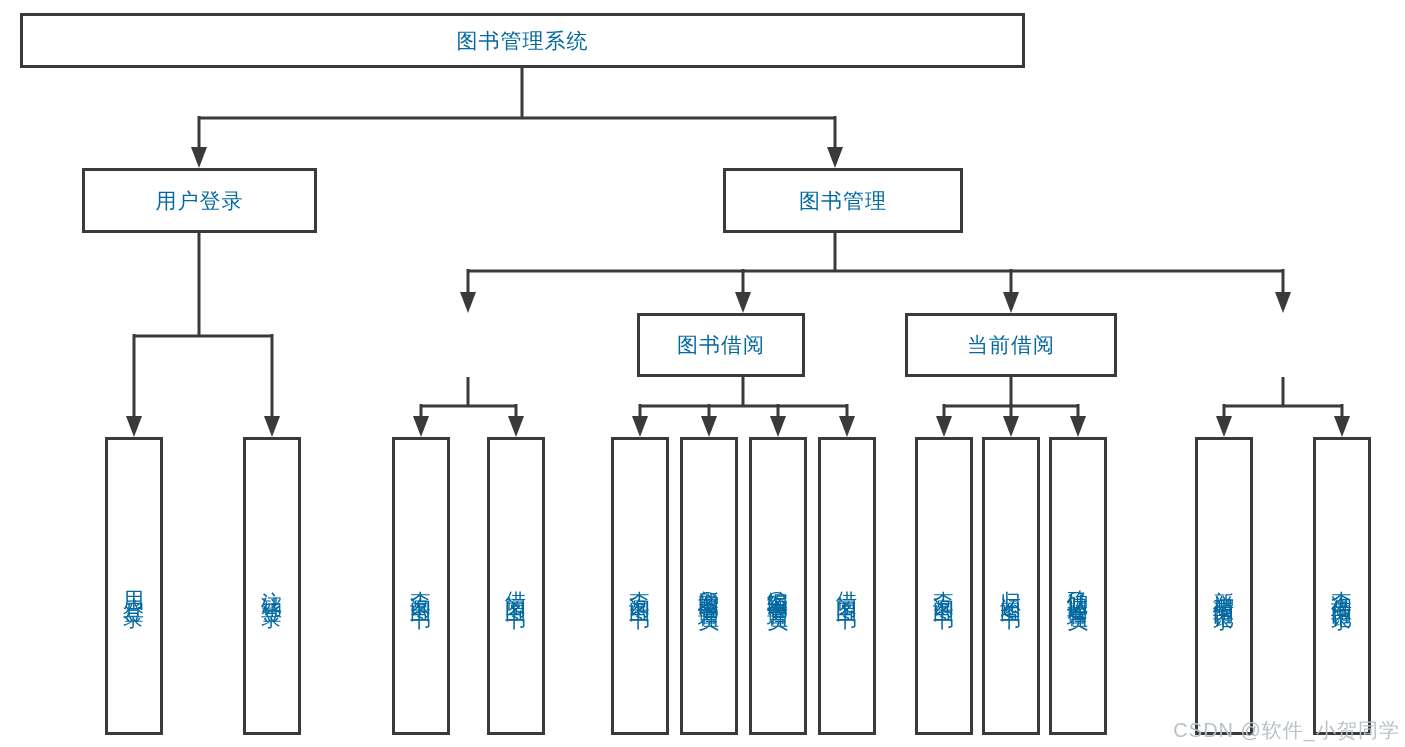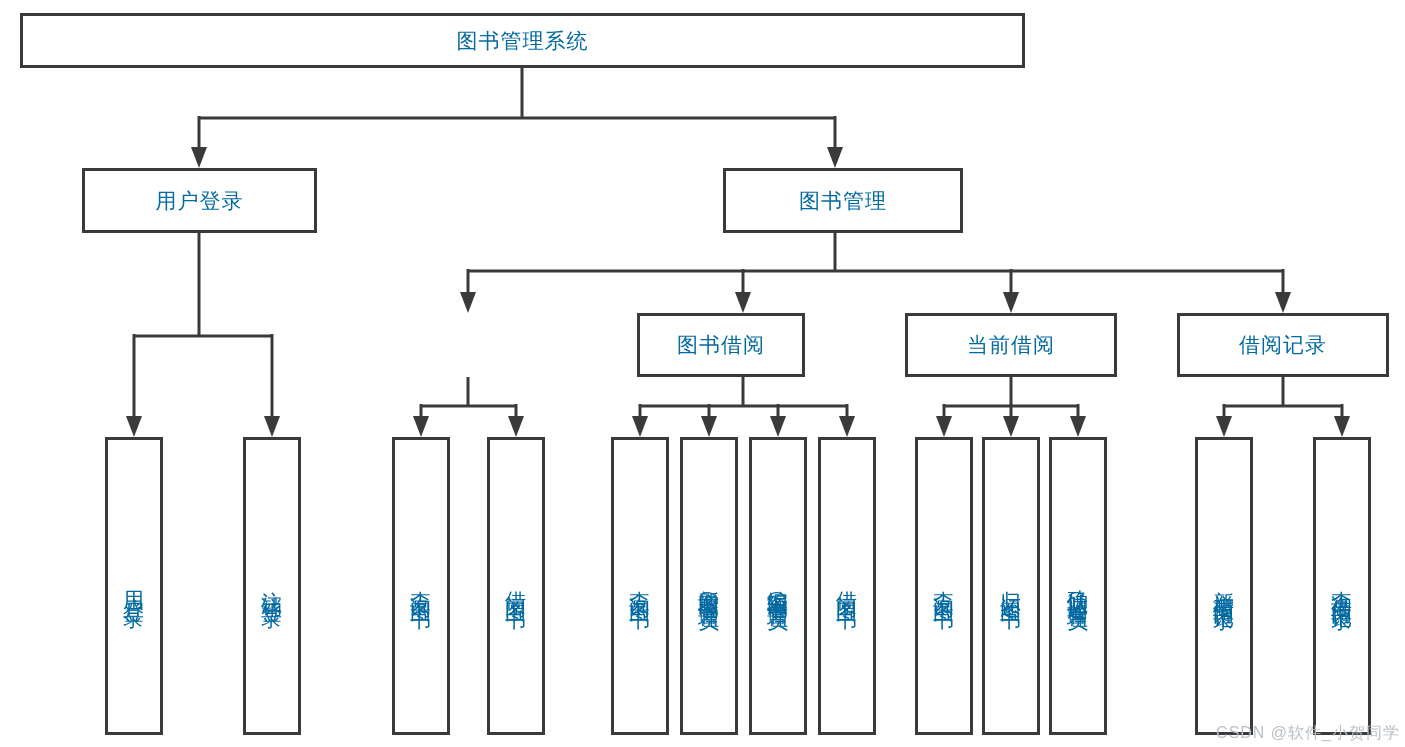--- a/index.html
+++ b/index.html
@@ -33,21 +33,21 @@
     text-orientation: mixed;
     font-size: 21px;
     letter-spacing: 6px;
     line-height: 1;
     white-space: nowrap;
   }
   .watermark {
     position: absolute;
     right: 5px;
     bottom: 3px;
-    font-size: 16px;
+    font-size: 20px;
     letter-spacing: 1px;
     color: #b9c0c7;
     white-space: nowrap;
   }
 </style>
 </head>
 <body>
 
 <div class="canvas">
 
@@ -128,23 +128,20 @@
   <div class="node h" style="left:715px; top:168px; width:240px; height:65px;margin-left:8px;">
     <span>图书管理</span>
   </div>
 
   <div class="node h" style="left:637px; top:313px; width:168px; height:64px;">
     <span>图书借阅</span>
   </div>
   <div class="node h" style="left:905px; top:313px; width:212px; height:64px;align-items:center;">
     <span>当前借阅</span>
   </div>
-  <div class="node h" style="left:1177px; top:313px; width:212px; height:64px;">
-    <span>借阅记录</span>
-  </div>
 
   <div class="node v" style="left:105px; top:437px; width:58px; height:298px;">
     <span>用户登录</span>
   </div>
   <div class="node v" style="left:243px; top:437px; width:58px; height:298px;">
     <span>注销登录</span>
   </div>
   <div class="node v" style="left:392px; top:437px; width:58px; height:298px;">
     <span>查询图书</span>
   </div>

